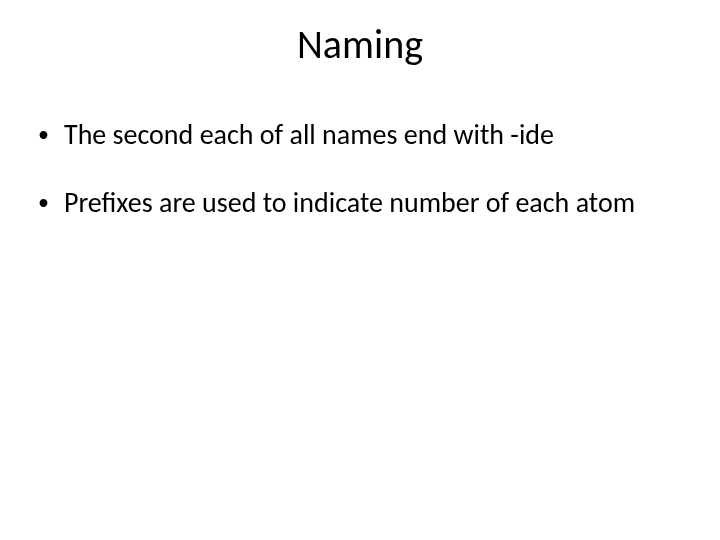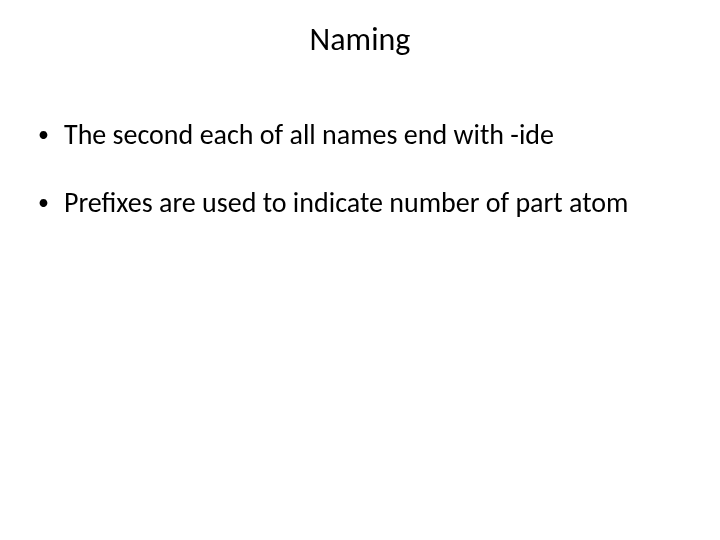--- a/index.html
+++ b/index.html
@@ -16,21 +16,21 @@
     height: 540px;
     position: relative;
     box-sizing: border-box;
   }
   .title {
     position: absolute;
     top: 20px;
     left: 0;
     width: 100%;
     text-align: center;
-    font-size: 32px;
+    font-size: 40px;
     font-weight: 400;
     letter-spacing: 0px;
   }
   .body {
     position: absolute;
     top: 118px;
     left: 38px;
     right: 38px;
   }
   .item {
@@ -56,16 +56,16 @@
 
 <div class="slide">
   <div class="title">Naming</div>
   <div class="body">
     <div class="item">
       <div class="bullet-dot">•</div>
       <div class="text">The second each of all names end with -ide</div>
     </div>
     <div class="item">
       <div class="bullet-dot">•</div>
-      <div class="text">Prefixes are used to indicate number of part atom</div>
+      <div class="text">Prefixes are used to indicate number of each atom</div>
     </div>
   </div>
 </div>
 
 </body></html>

